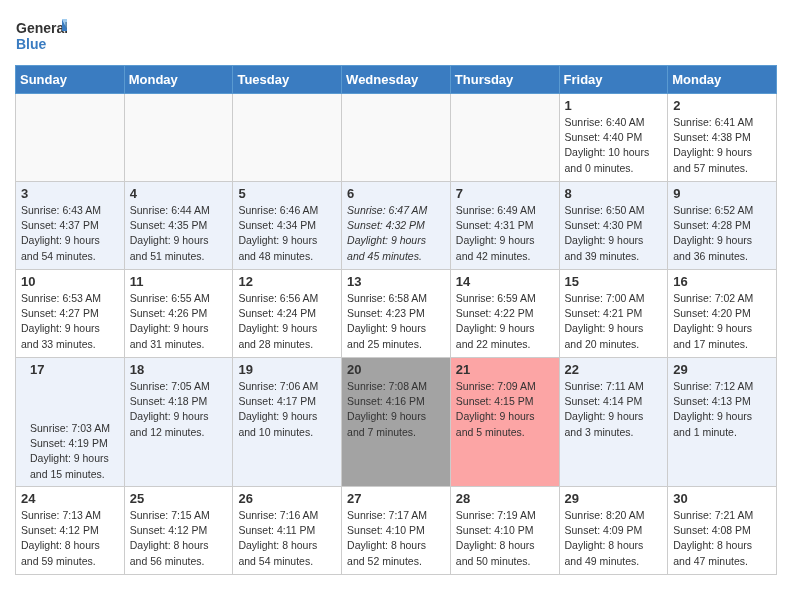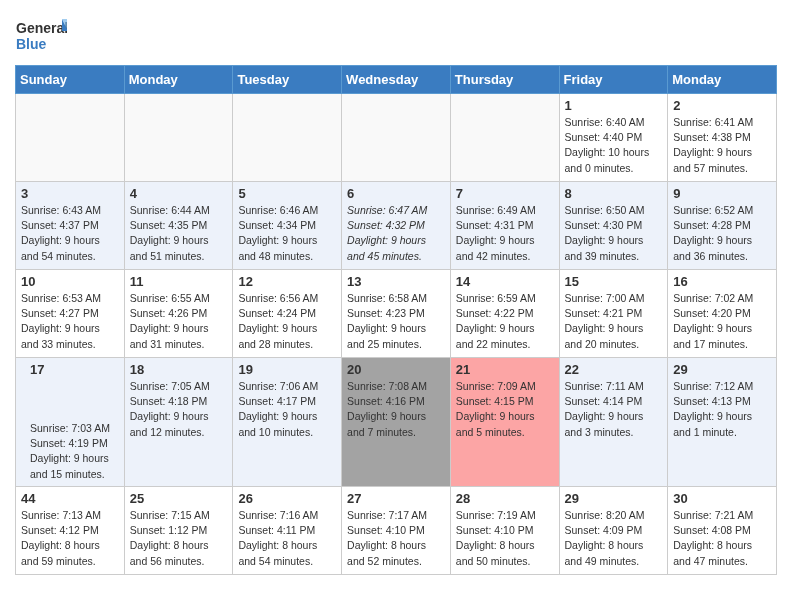--- a/index.html
+++ b/index.html
@@ -283,30 +283,30 @@
           <td style="background: rgb(237, 242, 250);">
             <span class="day-number">29</span>
             <div class="day-info" style="white-space: pre-line;">Sunrise: 7:12 AM
 Sunset: 4:13 PM
 Daylight: 9 hours
 and 1 minute.</div>
           </td>
         </tr>
         <tr>
           <td>
-            <span class="day-number">44</span>
+            <span class="day-number">24</span>
             <div class="day-info" style="white-space: pre-line;">Sunrise: 7:13 AM
 Sunset: 4:12 PM
 Daylight: 8 hours
 and 59 minutes.</div>
           </td>
           <td>
             <span class="day-number">25</span>
             <div class="day-info" style="white-space: pre-line;">Sunrise: 7:15 AM
-Sunset: 1:12 PM
+Sunset: 4:12 PM
 Daylight: 8 hours
 and 56 minutes.</div>
           </td>
           <td>
             <span class="day-number">26</span>
             <div class="day-info" style="white-space: pre-line;">Sunrise: 7:16 AM
 Sunset: 4:11 PM
 Daylight: 8 hours
 and 54 minutes.</div>
           </td>

